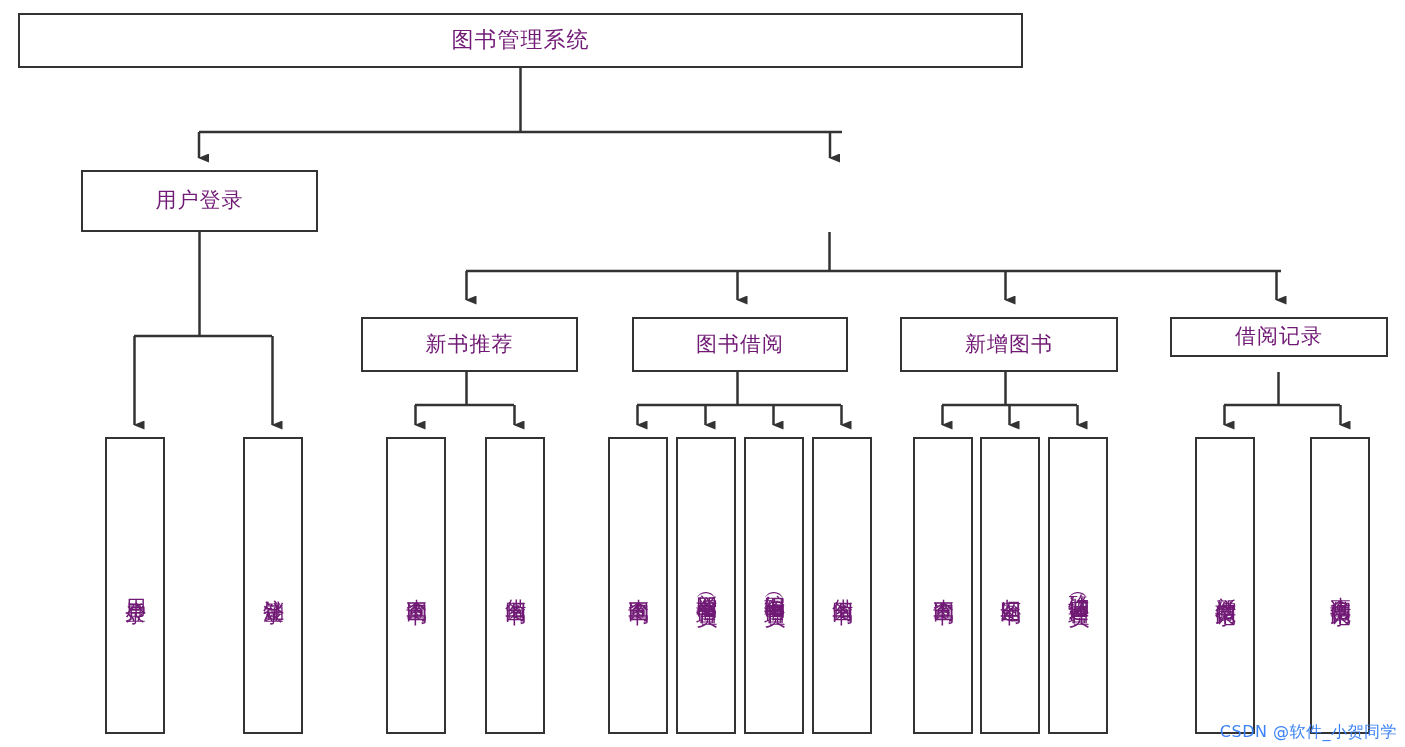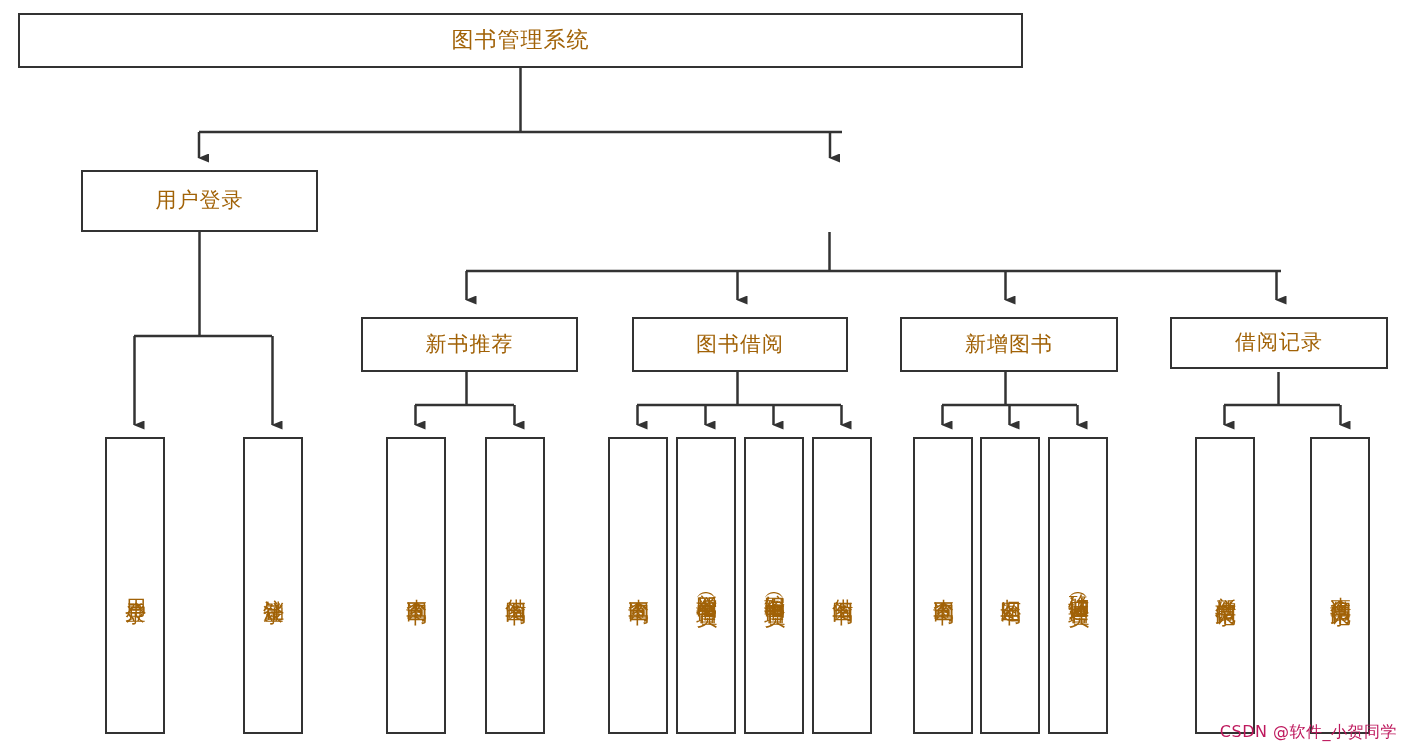--- a/index.html
+++ b/index.html
@@ -26,21 +26,21 @@
     height: 747px;
   }
   .node-box {
     position: absolute;
     box-sizing: border-box;
     border: 2px solid #333333;
     background: #ffffff;
     display: flex;
     align-items: center;
     justify-content: center;
-    color: #a16207;
+    color: #701a75;
   }
   .node-horizontal {
     font-size: 21px;
     letter-spacing: 1px;
     line-height: 1.1;
   }
   .node-vertical {
     writing-mode: vertical-rl;
     text-orientation: upright;
     font-size: 21px;
@@ -50,21 +50,21 @@
     text-align: center;
   }
   .node-root {
     font-size: 22px;
   }
   #watermark {
     position: absolute;
     right: 8px;
     bottom: 4px;
     font-size: 16px;
-    color: #be185d;
+    color: #3b82f6;
     letter-spacing: 0.5px;
     white-space: nowrap;
     pointer-events: none;
   }
 </style>
 </head>
 <body>
 
 <div id="diagram-root">
 
@@ -122,21 +122,21 @@
 
   <div class="node-box node-horizontal" style="left:81px; top:170px; width:237px; height:62px;">用户登录</div>
 
 
   <div class="node-box node-horizontal" style="left:361px; top:317px; width:217px; height:55px;">新书推荐</div>
 
   <div class="node-box node-horizontal" style="left:632px; top:317px; width:216px; height:55px;">图书借阅</div>
 
   <div class="node-box node-horizontal" style="left:900px; top:317px; width:218px; height:55px;">新增图书</div>
 
-  <div class="node-box node-horizontal" style="left:1170px; top:317px; width:218px; height:52px;">借阅记录</div>
+  <div class="node-box node-horizontal" style="left:1170px; top:317px; width:218px; height:40px;">借阅记录</div>
 
   <div class="node-box node-vertical" style="left:105px; top:437px; width:60px; height:297px;">用户登录</div>
 
   <div class="node-box node-vertical" style="left:243px; top:437px; width:60px; height:297px;">注销登录</div>
 
   <div class="node-box node-vertical" style="left:386px; top:437px; width:60px; height:297px;">查询图书</div>
 
   <div class="node-box node-vertical" style="left:485px; top:437px; width:60px; height:297px;">借阅图书</div>
 
   <div class="node-box node-vertical" style="left:608px; top:437px; width:60px; height:297px;">查询图书</div>

